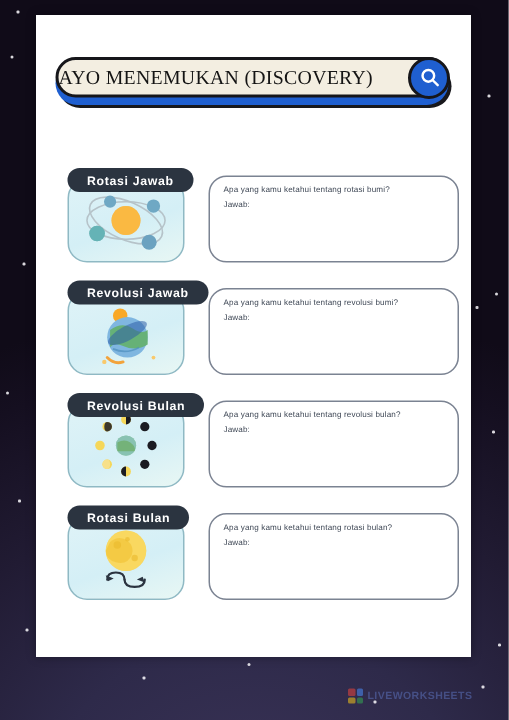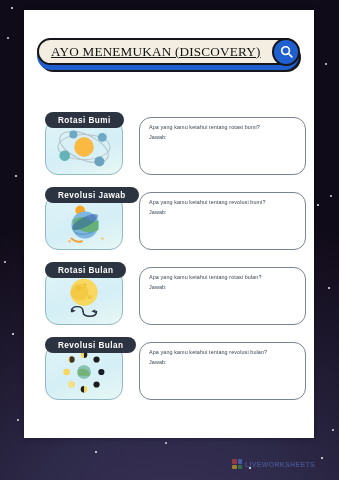--- a/index.html
+++ b/index.html
@@ -74,29 +74,27 @@
     width: 262px;
     height: 27px;
     background: #f3eee1;
     border: 2.2px solid #16161a;
     border-radius: 15px;
     display: flex;
     align-items: center;
   }
   .title-text {
     flex: 1;
-    padding-left: 12px;
     padding-right: 26px;
     font-family: "Liberation Serif", serif;
     font-size: 13.2px;
     letter-spacing: .2px;
     color: #141414;
     white-space: nowrap;
     line-height: 1;
-    text-decoration: underline;
   }
   .search-btn {
     position: absolute;
     right: -3px;
     top: -2.5px;
     width: 28px;
     height: 28px;
     border-radius: 50%;
     background: #1f5fd0;
     border: 2.2px solid #16161a;
@@ -239,21 +237,21 @@
           <circle cx="10.5" cy="10.5" r="6.2"></circle>
           <line x1="15.2" y1="15.2" x2="20.5" y2="20.5"></line>
         </svg>
       </div>
     </div>
   </div>
 
   <div class="cards">
 
     <div class="card">
-      <div class="pill">Rotasi Bumi</div>
+      <div class="pill">Rotasi Jawab</div>
       <div class="answer-box">
         <div class="q-text">Apa yang kamu ketahui tentang rotasi bumi?</div>
         <div class="a-label">Jawab:</div>
       </div>
       <div class="illo">
         <svg viewBox="0 0 78 56">
           <ellipse cx="39" cy="28" rx="27" ry="13" fill="none" stroke="#b6c3c9" stroke-width="1.1"></ellipse>
           <ellipse cx="39" cy="28" rx="27" ry="13" fill="none" stroke="#b6c3c9" stroke-width="1.1" transform="rotate(24 39 28)"></ellipse>
           <circle cx="39" cy="28" r="10" fill="#f9a826"></circle>
           <circle cx="39" cy="28" r="10" fill="#fcc75a" opacity=".55"></circle>
@@ -275,20 +273,48 @@
       <div class="illo">
         <svg viewBox="0 0 78 56">
           <circle cx="35" cy="16" r="5" fill="#f9a826"></circle>
           <circle cx="40" cy="31" r="14" fill="#7fb6e0"></circle>
           <path d="M28 26 q8 -6 16 -1 q6 4 10 1 l0 10 q-8 5 -17 1 q-6 -3 -9 1 Z" fill="#64b06b" opacity=".9"></path>
           <path d="M30 39 q9 4 18 -1" fill="none" stroke="#4d8fbe" stroke-width="1.2" opacity=".7"></path>
           <ellipse cx="40" cy="28" rx="15" ry="5" fill="#2f5fa8" opacity=".55" transform="rotate(-28 40 28)"></ellipse>
           <path d="M26 45 q5 5 11 3" fill="none" stroke="#f2a33c" stroke-width="2" stroke-linecap="round"></path>
           <circle cx="24" cy="48" r="1.5" fill="#f9c96b"></circle>
           <circle cx="58" cy="45" r="1.3" fill="#f9c96b"></circle>
+        </svg>
+      </div>
+    </div>
+
+    <div class="card">
+      <div class="pill">Revolusi Bulan</div>
+      <div class="answer-box">
+        <div class="q-text">Apa yang kamu ketahui tentang revolusi bulan?</div>
+        <div class="a-label">Jawab:</div>
+      </div>
+      <div class="illo">
+        <svg viewBox="0 0 78 56">
+          <circle cx="39" cy="28" r="7" fill="#7fbf7a"></circle>
+          <circle cx="39" cy="28" r="7" fill="#8fc4e0" opacity=".55"></circle>
+          <path d="M33 26 q5 -3 9 0 q4 3 3 6 l-12 0 Z" fill="#6fae6a" opacity=".8"></path>
+
+          <circle cx="39" cy="10" r="3.4" fill="#f5d75a"></circle>
+          <path d="M39 6.6 a3.4 3.4 0 0 1 0 6.8 Z" fill="#1b1b22"></path>
+          <circle cx="52" cy="15" r="3.2" fill="#1b1b22"></circle>
+          <circle cx="57" cy="28" r="3.2" fill="#1b1b22"></circle>
+          <circle cx="52" cy="41" r="3.2" fill="#1b1b22"></circle>
+          <circle cx="39" cy="46" r="3.4" fill="#f5d75a"></circle>
+          <path d="M39 42.6 a3.4 3.4 0 0 0 0 6.8 Z" fill="#1b1b22"></path>
+          <circle cx="26" cy="41" r="3.3" fill="#f5d75a"></circle>
+          <path d="M26 37.7 a3.3 3.3 0 0 0 0 6.6 a2 3.3 0 0 0 0 -6.6 Z" fill="#f7e08a"></path>
+          <circle cx="21" cy="28" r="3.3" fill="#f5d75a"></circle>
+          <circle cx="26" cy="15" r="3.3" fill="#f5d75a"></circle>
+          <path d="M26 11.7 a3.3 3.3 0 0 1 0 6.6 a2 3.3 0 0 1 0 -6.6 Z" fill="#1b1b22" opacity=".85"></path>
         </svg>
       </div>
     </div>
 
     <div class="card">
       <div class="pill">Rotasi Bulan</div>
       <div class="answer-box">
         <div class="q-text">Apa yang kamu ketahui tentang rotasi bulan?</div>
         <div class="a-label">Jawab:</div>
       </div>
@@ -301,48 +327,20 @@
           <circle cx="45" cy="28" r="2.2" fill="#eab92b" opacity=".6"></circle>
           <circle cx="40" cy="15" r="1.6" fill="#eab92b" opacity=".6"></circle>
           <path d="M26 43 q0 -5 6 -5 q6 0 6 5" fill="none" stroke="#2b3440" stroke-width="1.5" stroke-linecap="round"></path>
           <path d="M38 43 q0 5 7 5 q7 0 7 -5" fill="none" stroke="#2b3440" stroke-width="1.5" stroke-linecap="round"></path>
           <path d="M25 40 l1.5 4 l4 -1.8 Z" fill="#2b3440"></path>
           <path d="M52 45 l-1.5 -4 l-4 1.8 Z" fill="#2b3440"></path>
         </svg>
       </div>
     </div>
 
-    <div class="card">
-      <div class="pill">Revolusi Bulan</div>
-      <div class="answer-box">
-        <div class="q-text">Apa yang kamu ketahui tentang revolusi bulan?</div>
-        <div class="a-label">Jawab:</div>
-      </div>
-      <div class="illo">
-        <svg viewBox="0 0 78 56">
-          <circle cx="39" cy="28" r="7" fill="#7fbf7a"></circle>
-          <circle cx="39" cy="28" r="7" fill="#8fc4e0" opacity=".55"></circle>
-          <path d="M33 26 q5 -3 9 0 q4 3 3 6 l-12 0 Z" fill="#6fae6a" opacity=".8"></path>
-
-          <circle cx="39" cy="10" r="3.4" fill="#f5d75a"></circle>
-          <path d="M39 6.6 a3.4 3.4 0 0 1 0 6.8 Z" fill="#1b1b22"></path>
-          <circle cx="52" cy="15" r="3.2" fill="#1b1b22"></circle>
-          <circle cx="57" cy="28" r="3.2" fill="#1b1b22"></circle>
-          <circle cx="52" cy="41" r="3.2" fill="#1b1b22"></circle>
-          <circle cx="39" cy="46" r="3.4" fill="#f5d75a"></circle>
-          <path d="M39 42.6 a3.4 3.4 0 0 0 0 6.8 Z" fill="#1b1b22"></path>
-          <circle cx="26" cy="41" r="3.3" fill="#f5d75a"></circle>
-          <path d="M26 37.7 a3.3 3.3 0 0 0 0 6.6 a2 3.3 0 0 0 0 -6.6 Z" fill="#f7e08a"></path>
-          <circle cx="21" cy="28" r="3.3" fill="#f5d75a"></circle>
-          <circle cx="26" cy="15" r="3.3" fill="#f5d75a"></circle>
-          <path d="M26 11.7 a3.3 3.3 0 0 1 0 6.6 a2 3.3 0 0 1 0 -6.6 Z" fill="#1b1b22" opacity=".85"></path>
-        </svg>
-      </div>
-    </div>
-
   </div>
 </div>
 
 <div class="watermark">
   <span class="wm-logo">
     <i id="wm0" style="background: rgb(232, 69, 60);"></i>
       <i id="wm1" style="background: rgb(74, 140, 247);"></i>
       <i id="wm2" style="background: rgb(245, 197, 24);"></i>
       <i id="wm3" style="background: rgb(52, 168, 83);"></i>
   </span>

